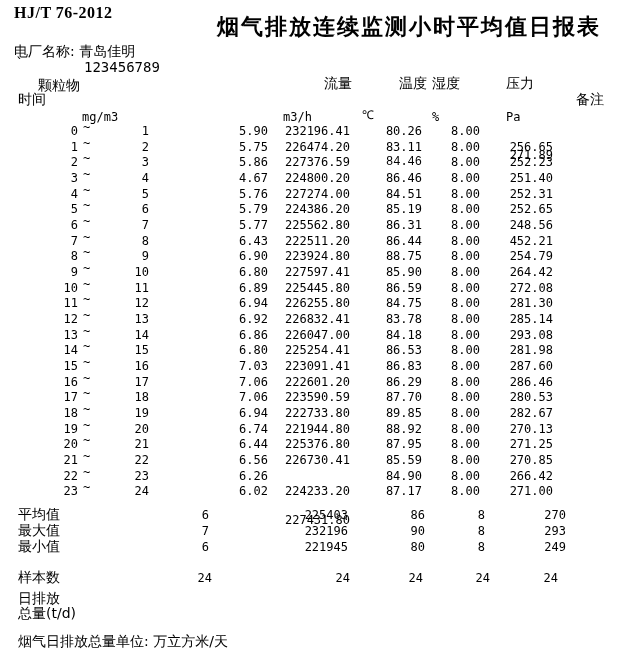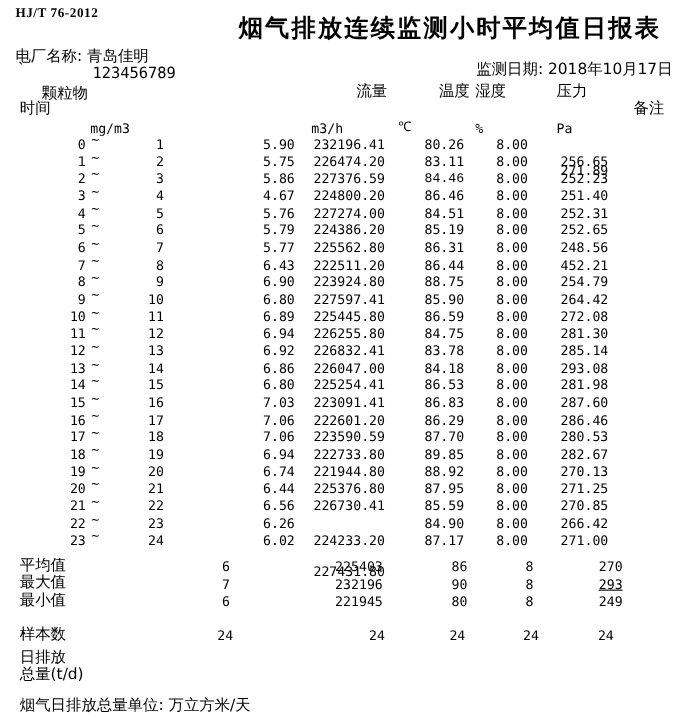--- a/index.html
+++ b/index.html
@@ -3,45 +3,41 @@
 <meta charset="utf-8">
 <style>
   html,body{margin:0;padding:0;background:#fff;}
   #page{position:relative;width:621px;height:659px;background:#ffffff;color:#000;overflow:hidden;
         font-family:"DejaVu Sans",sans-serif;}
   .abs{position:absolute;white-space:nowrap;line-height:1;}
   .num{font-family:"DejaVu Sans Mono",monospace;font-size:12px;}
   .num-lg{font-family:"DejaVu Sans Mono",monospace;font-size:14px;}
   .cjk{font-size:14px;font-family:"DejaVu Sans",sans-serif;}
   .title{font-size:22px;font-weight:bold;letter-spacing:2px;}
-  .std{font-family:"Liberation Serif",serif;font-weight:bold;font-size:12px;letter-spacing:0.5px;}
+  .std{font-family:"Liberation Serif",serif;font-weight:bold;font-size:16px;letter-spacing:0.5px;}
   .row{position:absolute;left:0;width:621px;height:16px;}
   .cell{position:absolute;top:0;white-space:nowrap;font-family:"DejaVu Sans Mono",monospace;font-size:12px;line-height:1;}
   .tilde{position:absolute;top:-4px;font-family:"DejaVu Sans Mono",monospace;font-size:12px;line-height:1;}
   .sumlabel{position:absolute;left:18px;top:-2px;font-size:14px;line-height:1;font-family:"DejaVu Sans",sans-serif;}
 </style>
 </head>
 <body>
 
 <div id="page">
 
   <div class="abs std" style="left:14px;top:5px;">HJ/T 76-2012</div>
   <div class="abs cjk" style="left:14px;top:44px;">
     <span>电厂名称:</span>
     <span>青岛佳明</span>
   </div>
 
   <div class="abs title" style="left:217px;top:16px;">烟气排放连续监测小时平均值日报表</div>
   <div class="abs cjk" style="left:16px;top:56px;">`</div>
   <div class="abs num-lg" style="left:84px;top:60px;">123456789</div>
 
-  <div class="abs cjk" style="left:433px;top:56px;">
-    <span>监测日期:</span>
-    <span>2018年10月17日</span>
-  </div>
 
   <div class="abs cjk" style="left:38px;top:78px;">颗粒物</div>
   <div class="abs cjk" style="left:324px;top:76px;">流量</div>
   <div class="abs cjk" style="left:399px;top:76px;">温度</div>
   <div class="abs cjk" style="left:432px;top:76px;">湿度</div>
   <div class="abs cjk" style="left:506px;top:76px;">压力</div>
   <div class="abs cjk" style="left:18px;top:92px;">时间</div>
   <div class="abs cjk" style="left:576px;top:92px;">备注</div>
 
   <div class="abs num" style="left:82px;top:111px;">mg/m3</div>
@@ -300,21 +296,21 @@
         <span class="cell" style="right: 196px;">86</span>
         <span class="cell" style="right: 136px;">8</span>
         <span class="cell" style="right: 55px;">270</span>
       </div>
       <div class="row" style="top: 525.2px;">
         <span class="sumlabel">最大值</span>
         <span class="cell" style="right: 412px;">7</span>
         <span class="cell" style="right: 273px;">232196</span>
         <span class="cell" style="right: 196px;">90</span>
         <span class="cell" style="right: 136px;">8</span>
-        <span class="cell" style="right: 55px; text-decoration: underline;">293</span>
+        <span class="cell" style="right: 55px;">293</span>
       </div>
       <div class="row" style="top: 541.4px;">
         <span class="sumlabel">最小值</span>
         <span class="cell" style="right: 412px;">6</span>
         <span class="cell" style="right: 273px;">221945</span>
         <span class="cell" style="right: 196px;">80</span>
         <span class="cell" style="right: 136px;">8</span>
         <span class="cell" style="right: 55px;">249</span>
       </div>
     </div>

